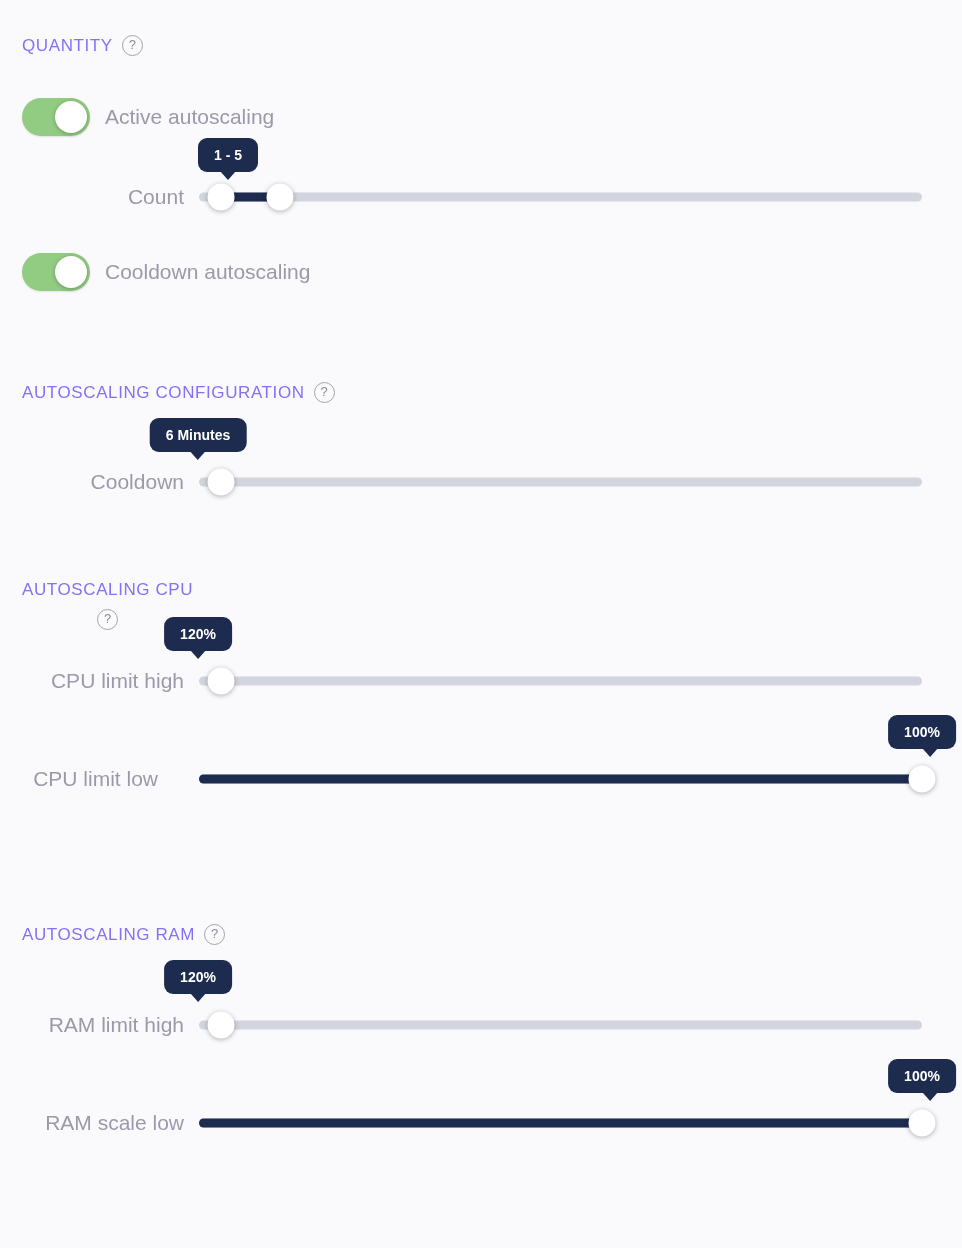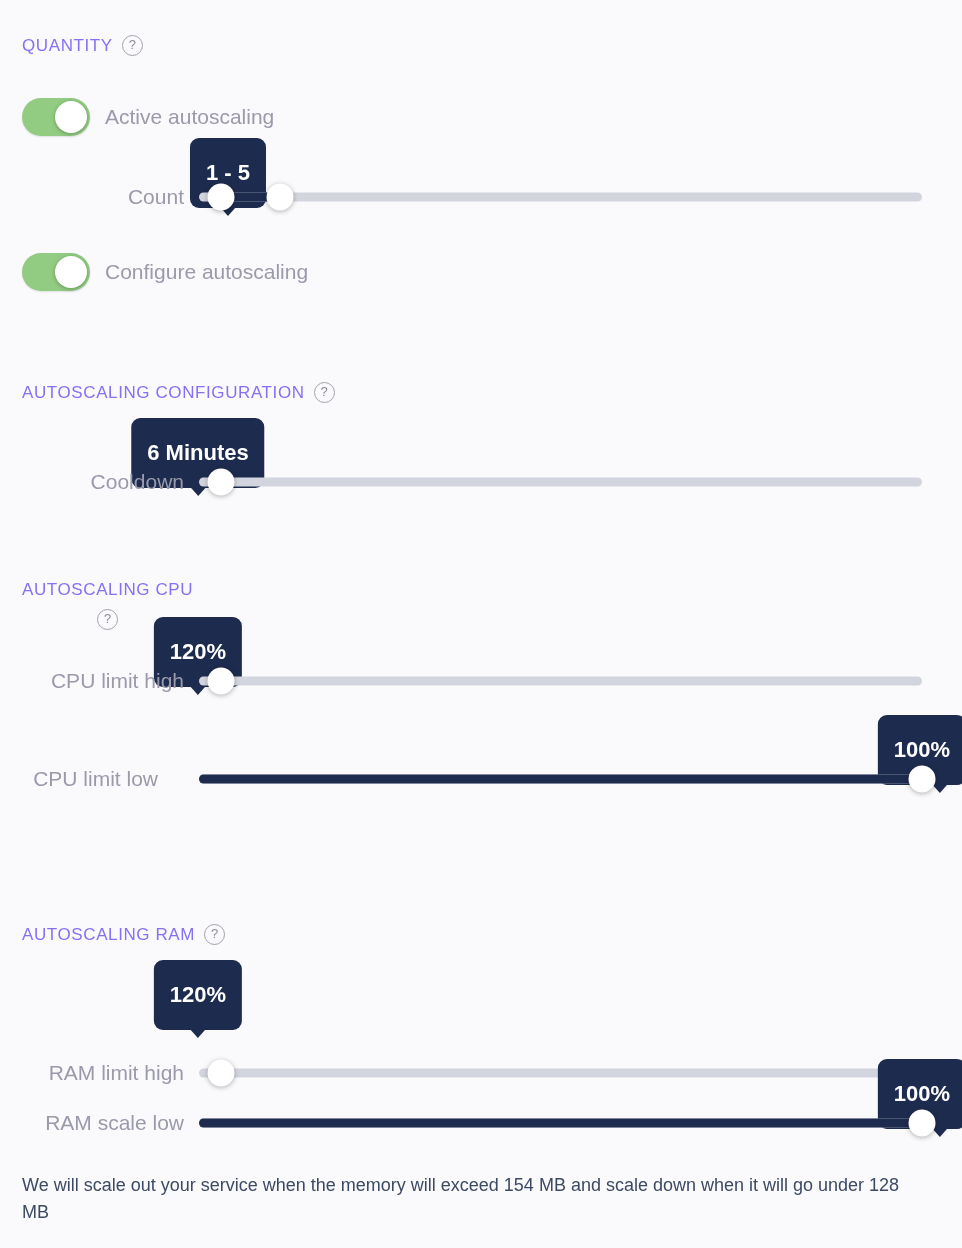--- a/index.html
+++ b/index.html
@@ -121,23 +121,23 @@
     transform: translate(-50%, -50%);
     box-shadow: 0 1px 5px rgba(0,0,0,0.30);
   }
 
   
   .tooltip {
     position: absolute;
     background: #1d2b4e;
     color: #ffffff;
     border-radius: 9px;
-    font-size: 22px;
+    font-size: 14px;
     font-weight: 700;
-    padding: 22px 16px;
+    padding: 9px 16px;
     white-space: nowrap;
     transform: translateX(-50%);
   }
   .tooltip::after {
     content: "";
     position: absolute;
     left: 50%;
     bottom: -8px;
     margin-left: -8px;
     width: 0;
@@ -182,21 +182,21 @@
     <div class="track" style="left:177px; right:0;"></div>
     <div class="fill" style="left:199px; width:59px;"></div>
     <div class="handle" style="left:199px;"></div>
     <div class="handle" style="left:258px;"></div>
   </div>
 
   <div class="toggle-row" style="left:22px; top:253px;">
     <div class="toggle">
       <div class="knob"></div>
     </div>
-    <span class="toggle-label">Configure autoscaling</span>
+    <span class="toggle-label">Cooldown autoscaling</span>
   </div>
 
   <div class="section-header" style="left:22px; top:382px;">
     <span class="title">AUTOSCALING CONFIGURATION</span>
     <span class="help-icon">?</span>
   </div>
 
   <div class="tooltip" style="left:198px; top:418px;">6 Minutes</div>
 
   <div class="slider-row" style="left:22px; top:462px; width:900px;">
@@ -228,30 +228,29 @@
   </div>
 
 
   <div class="section-header" style="left:22px; top:924px;">
     <span class="title">AUTOSCALING RAM</span>
     <span class="help-icon">?</span>
   </div>
 
   <div class="tooltip" style="left:198px; top:960px;">120%</div>
 
-  <div class="slider-row" style="left:22px; top:1005px; width:900px;margin-top:48px;">
+  <div class="slider-row" style="left:22px; top:1005px; width:900px;">
     <span class="slider-label" style="right:738px;">RAM limit high</span>
     <div class="track" style="left:177px; right:0;"></div>
     <div class="handle" style="left:199px;"></div>
   </div>
 
   <div class="tooltip right-anchor" style="left:922px; top:1059px;">100%</div>
 
   <div class="slider-row" style="left:22px; top:1103px; width:900px;">
     <span class="slider-label" style="right:738px;">RAM scale low</span>
     <div class="track" style="left:177px; right:0;"></div>
     <div class="fill" style="left:177px; width:723px;"></div>
     <div class="handle" style="left:900px;"></div>
   </div>
 
-  <div class="description" style="left:22px; top:1172px; width:890px;">We will scale out your service when the memory will exceed 154 MB and scale down when it will go under 128 MB</div>
 
 </div>
 
 </body></html>

